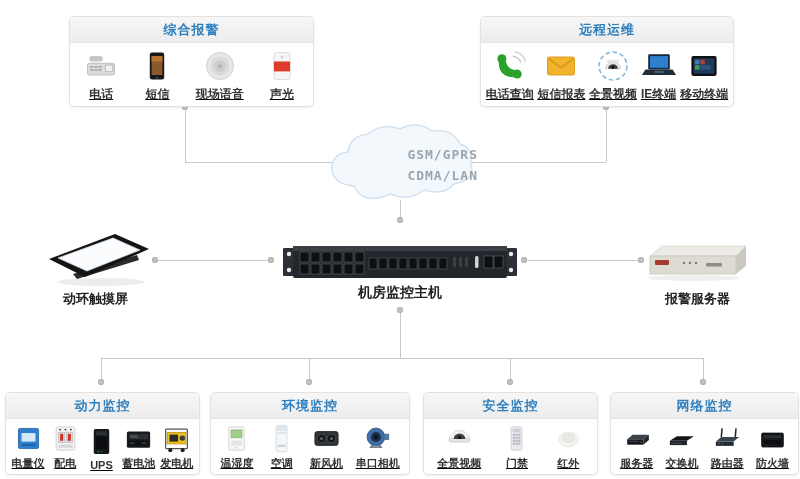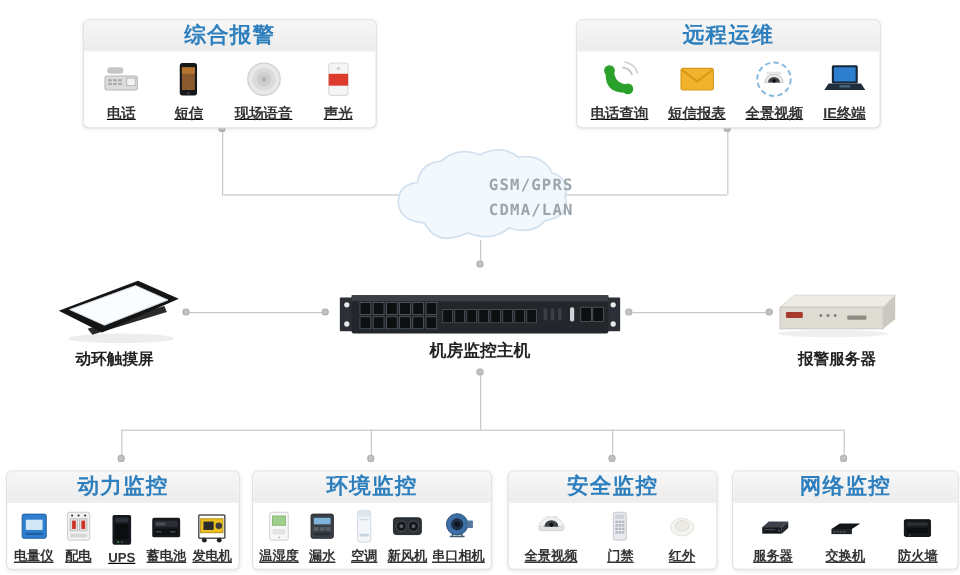--- a/index.html
+++ b/index.html
@@ -9,21 +9,21 @@
   }
   
   .group{
     position:absolute;background:#fff;border:1px solid #e2e2e2;border-radius:5px;
     box-shadow:0 1px 3px rgba(0,0,0,.07);display:flex;flex-direction:column;
   }
   .group-header{
     height:25px;line-height:25px;text-align:center;
     background:linear-gradient(#f7f7f7,#ececec);
     border-bottom:1px solid #e3e3e3;border-radius:4px 4px 0 0;
-    color:#2e7fbd;font-size:18px;font-weight:700;letter-spacing:1px;
+    color:#2e7fbd;font-size:13px;font-weight:700;letter-spacing:1px;
   }
   .group-items{
     flex:1;display:flex;align-items:stretch;justify-content:space-around;
     padding:2px 3px 3px 3px;
   }
   .item{display:flex;flex-direction:column;align-items:center;justify-content:flex-end;min-width:0;text-decoration:underline;}
   .icon{display:block;line-height:0;}
   .g-top .icon svg{width:36px;height:36px;}
   .g-bottom .icon svg{width:31px;height:31px;}
   .ilabel{
@@ -244,20 +244,31 @@
         </div>
         <div class="item">
           <span class="icon"><svg viewBox="0 0 40 40">
               <rect x="8" y="7" width="24" height="17" rx="1.5" fill="#16283a"></rect>
               <rect x="10" y="9" width="20" height="13" fill="#2f7fd0"></rect>
               <path d="M5 24 h30 l4 6 h-38 z" fill="#1f2e3a"></path>
               <rect x="15" y="25.5" width="10" height="2.2" fill="#48657e"></rect>
             </svg></span>
           <span class="ilabel">IE终端</span>
         </div>
+        <div class="item">
+          <span class="icon"><svg viewBox="0 0 40 40">
+              <rect x="6" y="9" width="28" height="22" rx="2" fill="#0e1216"></rect>
+              <rect x="8.5" y="11.5" width="23" height="17" fill="#1f3b58"></rect>
+              <rect x="10" y="13" width="5" height="5" fill="#3f78b0"></rect>
+              <rect x="16" y="13" width="5" height="5" fill="#a8433a"></rect>
+              <rect x="10" y="19" width="5" height="5" fill="#3f9a58"></rect>
+              <rect x="16" y="19" width="11" height="5" fill="#2b557d"></rect>
+            </svg></span>
+          <span class="ilabel">移动终端</span>
+        </div>
       </div>
     </div>
   <div class="group g-bottom" style="left:5px;top:392px;width:193px;height:81px">
     <div class="group-header">动力监控</div>
       <div class="group-items">
         <div class="item">
           <span class="icon"><svg viewBox="0 0 40 40">
               <rect x="7" y="7" width="26" height="26" rx="2" fill="#2f7fd0" stroke="#1f5f9f"></rect>
               <rect x="11" y="13" width="18" height="11" fill="#d4e9f8"></rect>
               <rect x="11" y="27" width="18" height="2.5" fill="#1f5f9f"></rect>
@@ -316,33 +327,20 @@
     <div class="group-header">环境监控</div>
       <div class="group-items">
         <div class="item">
           <span class="icon"><svg viewBox="0 0 40 40">
               <rect x="10" y="5" width="20" height="30" rx="2" fill="#f7f7f7" stroke="#ccc"></rect>
               <rect x="13" y="9" width="14" height="10" fill="#9fce8a" stroke="#86b873"></rect>
               <rect x="13" y="23" width="14" height="6" rx="1" fill="#e4e4e4"></rect>
               <circle cx="20" cy="32" r="1" fill="#bbb"></circle>
             </svg></span>
           <span class="ilabel">温湿度</span>
-        </div>
-        <div class="item">
-          <span class="icon"><svg viewBox="0 0 40 40">
-              <rect x="8" y="7" width="24" height="26" rx="2" fill="#3a4048" stroke="#23262b"></rect>
-              <rect x="11" y="11" width="18" height="7" fill="#7fb3d9"></rect>
-              <g fill="#596169">
-                <rect x="11" y="21" width="5" height="4"></rect>
-                <rect x="17.5" y="21" width="5" height="4"></rect>
-                <rect x="24" y="21" width="5" height="4"></rect>
-              </g>
-              <rect x="11" y="27" width="18" height="3" fill="#2b3036"></rect>
-            </svg></span>
-          <span class="ilabel">漏水</span>
         </div>
         <div class="item">
           <span class="icon"><svg viewBox="0 0 40 40">
               <rect x="13" y="3" width="14" height="34" rx="2" fill="#f4f7f9" stroke="#ccd5dc"></rect>
               <rect x="13" y="3" width="14" height="7" fill="#dde6ed"></rect>
               <rect x="15" y="12" width="10" height="1.6" fill="#cfd9e1"></rect>
               <rect x="15" y="28" width="10" height="3" rx="1" fill="#c7d2da"></rect>
             </svg></span>
           <span class="ilabel">空调</span>
         </div>
@@ -432,20 +430,31 @@
                 <rect x="7" y="25" width="2.5" height="2"></rect>
                 <rect x="10.5" y="25" width="2.5" height="2"></rect>
                 <rect x="14" y="25" width="2.5" height="2"></rect>
                 <rect x="17.5" y="25" width="2.5" height="2"></rect>
               </g>
             </svg></span>
           <span class="ilabel">交换机</span>
         </div>
         <div class="item">
           <span class="icon"><svg viewBox="0 0 40 40">
+              <line x1="13" y1="7" x2="12" y2="18" stroke="#23282d" stroke-width="2"></line>
+              <line x1="31" y1="7" x2="30" y2="18" stroke="#23282d" stroke-width="2"></line>
+              <path d="M5 24 l7-6 h23 l-7 6 z" fill="#39434d"></path>
+              <rect x="5" y="24" width="23" height="5.5" fill="#222b33"></rect>
+              <circle cx="9" cy="26.5" r="1" fill="#5d6a75"></circle>
+              <circle cx="13" cy="26.5" r="1" fill="#5d6a75"></circle>
+            </svg></span>
+          <span class="ilabel">路由器</span>
+        </div>
+        <div class="item">
+          <span class="icon"><svg viewBox="0 0 40 40">
               <rect x="6" y="13" width="28" height="18" rx="1.5" fill="#17191d" stroke="#050607"></rect>
               <rect x="9" y="16" width="22" height="3.5" fill="#2b3036"></rect>
               <rect x="9" y="22" width="22" height="5.5" fill="#0c0e11"></rect>
               <circle cx="12" cy="29.5" r="0.9" fill="#4a525a"></circle>
             </svg></span>
           <span class="ilabel">防火墙</span>
         </div>
       </div>
     </div>
 </div>

